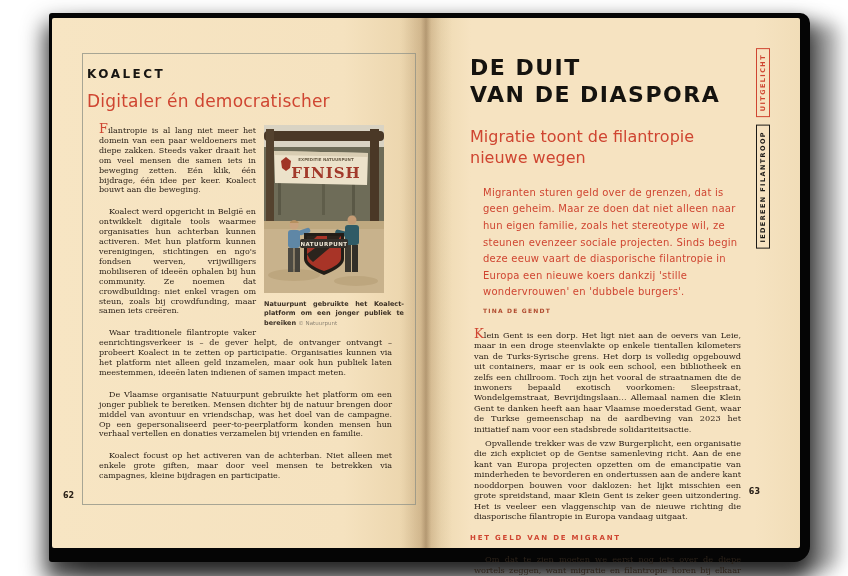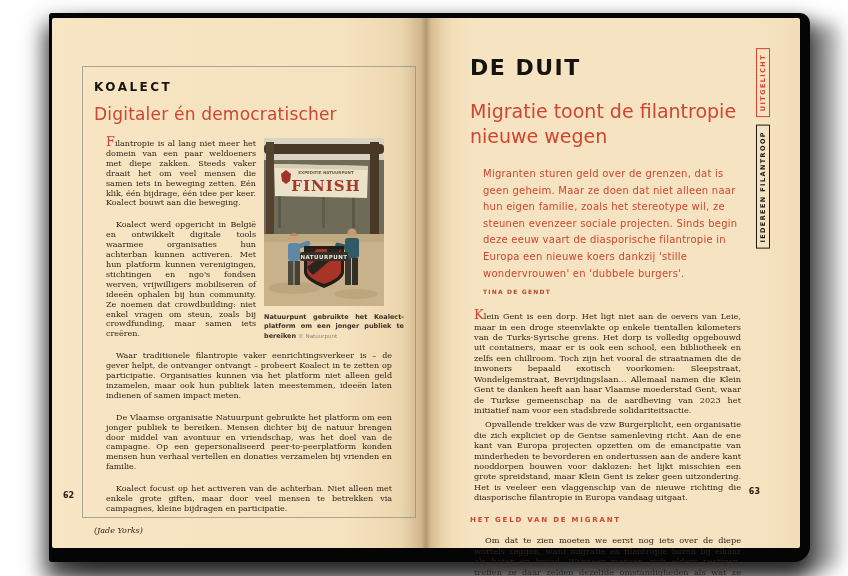--- a/index.html
+++ b/index.html
@@ -13,22 +13,22 @@
   .page{position:relative;width:374px;height:530px;box-sizing:border-box;}
   .page-left{background:linear-gradient(to right,#f7e5c3 0%,#f5e2bf 78%,#ecd6ae 94%,#dfc49a 100%);
              border-radius:2px 0 0 2px;}
   .page-right{background:linear-gradient(to right,#dfc49a 0%,#efdab3 4%,#f6e3c1 12%,#f6e3c1 88%,#f1ddb8 100%);
               border-radius:0 2px 2px 0;}
   .spine-shade{position:absolute;left:50%;top:0;width:52px;height:100%;transform:translateX(-50%);
                background:linear-gradient(to right,rgba(110,80,40,0) 0%,rgba(110,80,40,0.14) 40%,rgba(80,52,22,0.30) 50%,rgba(110,80,40,0.12) 60%,rgba(110,80,40,0) 100%);
                pointer-events:none;z-index:5;}
 
   
-  .article-box{position:absolute;left:30px;top:48px;width:334px;height:452px;box-sizing:border-box;
-               border:1px solid #a7a594;padding:13px 11px 10px 11px;}
+  .article-box{position:absolute;left:30px;top:35px;width:334px;height:452px;box-sizing:border-box;
+               border:1px solid #a7a594;padding:13px 11px 10px 4px;}
   .kicker{font-family:"DejaVu Sans",sans-serif;font-weight:bold;font-size:12px;letter-spacing:2.5px;
           color:#171512;margin:0 0 10px 0;}
   .headline-left{font-family:"DejaVu Sans",sans-serif;font-size:17px;color:#cf4531;margin:0 0 11px 0;
                  font-weight:normal;letter-spacing:0.2px;}
   .body-left{font-size:8px;line-height:1.24;color:#2e241b;text-align:justify;}
   .body-left p{margin:12px;}
   .body-left p + p{text-indent:10px;}
   .lead::first-letter{color:#cf4531;font-size:1.6em;line-height:1;}
   .figure{float:right;width:140px;margin:2px 0 3px 8px;}
   .caption{font-family:"DejaVu Sans",sans-serif;font-weight:bold;font-size:6.5px;line-height:1.45;
@@ -36,21 +36,21 @@
   .credit{font-weight:normal;color:#8d8474;font-size:5.5px;}
   .byline-left{font-style:italic;margin-top:2px;font-size:8px;color:#2e241b;}
   .pagenum{position:absolute;font-family:"DejaVu Sans",sans-serif;font-weight:bold;font-size:8px;color:#2a2118;}
   .pagenum-left{left:11px;bottom:48px;}
   .pagenum-right{right:40px;bottom:52px;padding-left:45px;}
 
   
   .rp-content{position:absolute;left:44px;top:37px;width:275px;}
   .title-right{font-family:"DejaVu Sans",sans-serif;font-weight:bold;font-size:22px;line-height:1.22;
                letter-spacing:1.5px;color:#15130f;margin:0;}
-  .subtitle-right{font-family:"DejaVu Sans",sans-serif;font-size:19px;line-height:1.35;color:#cf4531;
+  .subtitle-right{font-family:"DejaVu Sans",sans-serif;font-size:16px;line-height:1.35;color:#cf4531;
                   margin:17px 0 0 0;font-weight:normal;}
   .intro{font-family:"DejaVu Sans",sans-serif;font-size:10px;line-height:1.66;letter-spacing:0.25px;
          color:#cf4531;margin:16px 0 0 13px;text-align:left;}
   .byline-right{font-family:"DejaVu Sans",sans-serif;font-weight:bold;font-size:6px;letter-spacing:1.2px;
                 color:#b04a2e;margin:6px 0 0 13px;}
   .body-right{font-size:8.2px;line-height:1.27;color:#2e241b;text-align:justify;margin-top:13px;}
   .body-right p{margin:4px;}
   .body-right p + p{text-indent:11px;}
   .section-heading{font-family:"DejaVu Sans",sans-serif;font-weight:bold;font-size:7px;letter-spacing:1.8px;
                    color:#cf4531;margin:13px 0 11px 0;}
@@ -131,30 +131,30 @@
                 <span>Natuurpunt gebruikte het Koalect-platform om een jonger publiek te bereiken</span>
                 <span class="credit">© Natuurpunt</span>
               </figcaption>
             </figure>
 
             <p class="lead">Filantropie is al lang niet meer het domein van een paar weldoeners met diepe zakken. Steeds vaker draait het om veel mensen die samen iets in beweging zetten. Eén klik, één bijdrage, één idee per keer. Koalect bouwt aan die beweging.</p>
             <p>Koalect werd opgericht in België en ontwikkelt digitale tools waarmee organisaties hun achterban kunnen activeren. Met hun platform kunnen verenigingen, stichtingen en ngo's fondsen werven, vrijwilligers mobiliseren of ideeën ophalen bij hun community. Ze noemen dat crowdbuilding: niet enkel vragen om steun, zoals bij crowdfunding, maar samen iets creëren.</p>
             <p>Waar traditionele filantropie vaker eenrichtingsverkeer is – de gever helpt, de ontvanger ontvangt – probeert Koalect in te zetten op participatie. Organisaties kunnen via het platform niet alleen geld inzamelen, maar ook hun publiek laten meestemmen, ideeën laten indienen of samen impact meten.</p>
             <p>De Vlaamse organisatie Natuurpunt gebruikte het platform om een jonger publiek te bereiken. Mensen dichter bij de natuur brengen door middel van avontuur en vriendschap, was het doel van de campagne. Op een gepersonaliseerd peer-to-peerplatform konden mensen hun verhaal vertellen en donaties verzamelen bij vrienden en familie.</p>
             <p>Koalect focust op het activeren van de achterban. Niet alleen met enkele grote giften, maar door veel mensen te betrekken via campagnes, kleine bijdragen en participatie.</p>
-            <div class="byline-left">(Jade Yorks)</div>
           </div>
         </div>
         <div class="pagenum pagenum-left">62</div>
       </div>
 
       <div class="page page-right">
         <div class="rp-content">
           <h1 class="title-right">
             <span>DE DUIT</span><br>
+            <span>VAN DE DIASPORA</span>
           </h1>
           <h2 class="subtitle-right">Migratie toont de filantropie nieuwe wegen</h2>
           <p class="intro">Migranten sturen geld over de grenzen, dat is geen geheim. Maar ze doen dat niet alleen naar hun eigen familie, zoals het stereotype wil, ze steunen evenzeer sociale projecten. Sinds begin deze eeuw vaart de diasporische filantropie in Europa een nieuwe koers dankzij 'stille wondervrouwen' en 'dubbele burgers'.</p>
           <div class="byline-right">TINA DE GENDT</div>
 
           <div class="body-right">
             <p class="lead">Klein Gent is een dorp. Het ligt niet aan de oevers van Leie, maar in een droge steenvlakte op enkele tientallen kilometers van de Turks-Syrische grens. Het dorp is volledig opgebouwd uit containers, maar er is ook een school, een bibliotheek en zelfs een chillroom. Toch zijn het vooral de straatnamen die de inwoners bepaald exotisch voorkomen: Sleepstraat, Wondelgemstraat, Bevrijdingslaan… Allemaal namen die Klein Gent te danken heeft aan haar Vlaamse moederstad Gent, waar de Turkse gemeenschap na de aardbeving van 2023 het initiatief nam voor een stadsbrede solidariteitsactie.</p>
             <p>Opvallende trekker was de vzw Burgerplicht, een organisatie die zich expliciet op de Gentse samenleving richt. Aan de ene kant van Europa projecten opzetten om de emancipatie van minderheden te bevorderen en ondertussen aan de andere kant nooddorpen bouwen voor daklozen: het lijkt misschien een grote spreidstand, maar Klein Gent is zeker geen uitzondering. Het is veeleer een vlaggenschip van de nieuwe richting die diasporische filantropie in Europa vandaag uitgaat.</p>
             <h4 class="section-heading">HET GELD VAN DE MIGRANT</h4>
             <p style="text-indent:11px;">Om dat te zien moeten we eerst nog iets over de diepe wortels zeggen, want migratie en filantropie horen bij elkaar als boter en brood. Wanneer mensen zich elders vestigen, treffen ze daar zelden dezelfde omstandigheden als wat ze thuis achterlieten. Soms zijn die beter, heel vaak zijn ze slechter. Dat onevenwicht ligt aan de basis van heel wat transnationale geldstromen. Niet alleen filantropie, maar ook handel en liefdadigheid, ontwikkelingshulp en zelfs gewone huishoudtransacties. Voeg aan dat onevenwicht nog toe dat solidariteitssystemen per definitie een ingroup afbakenen om</p>

